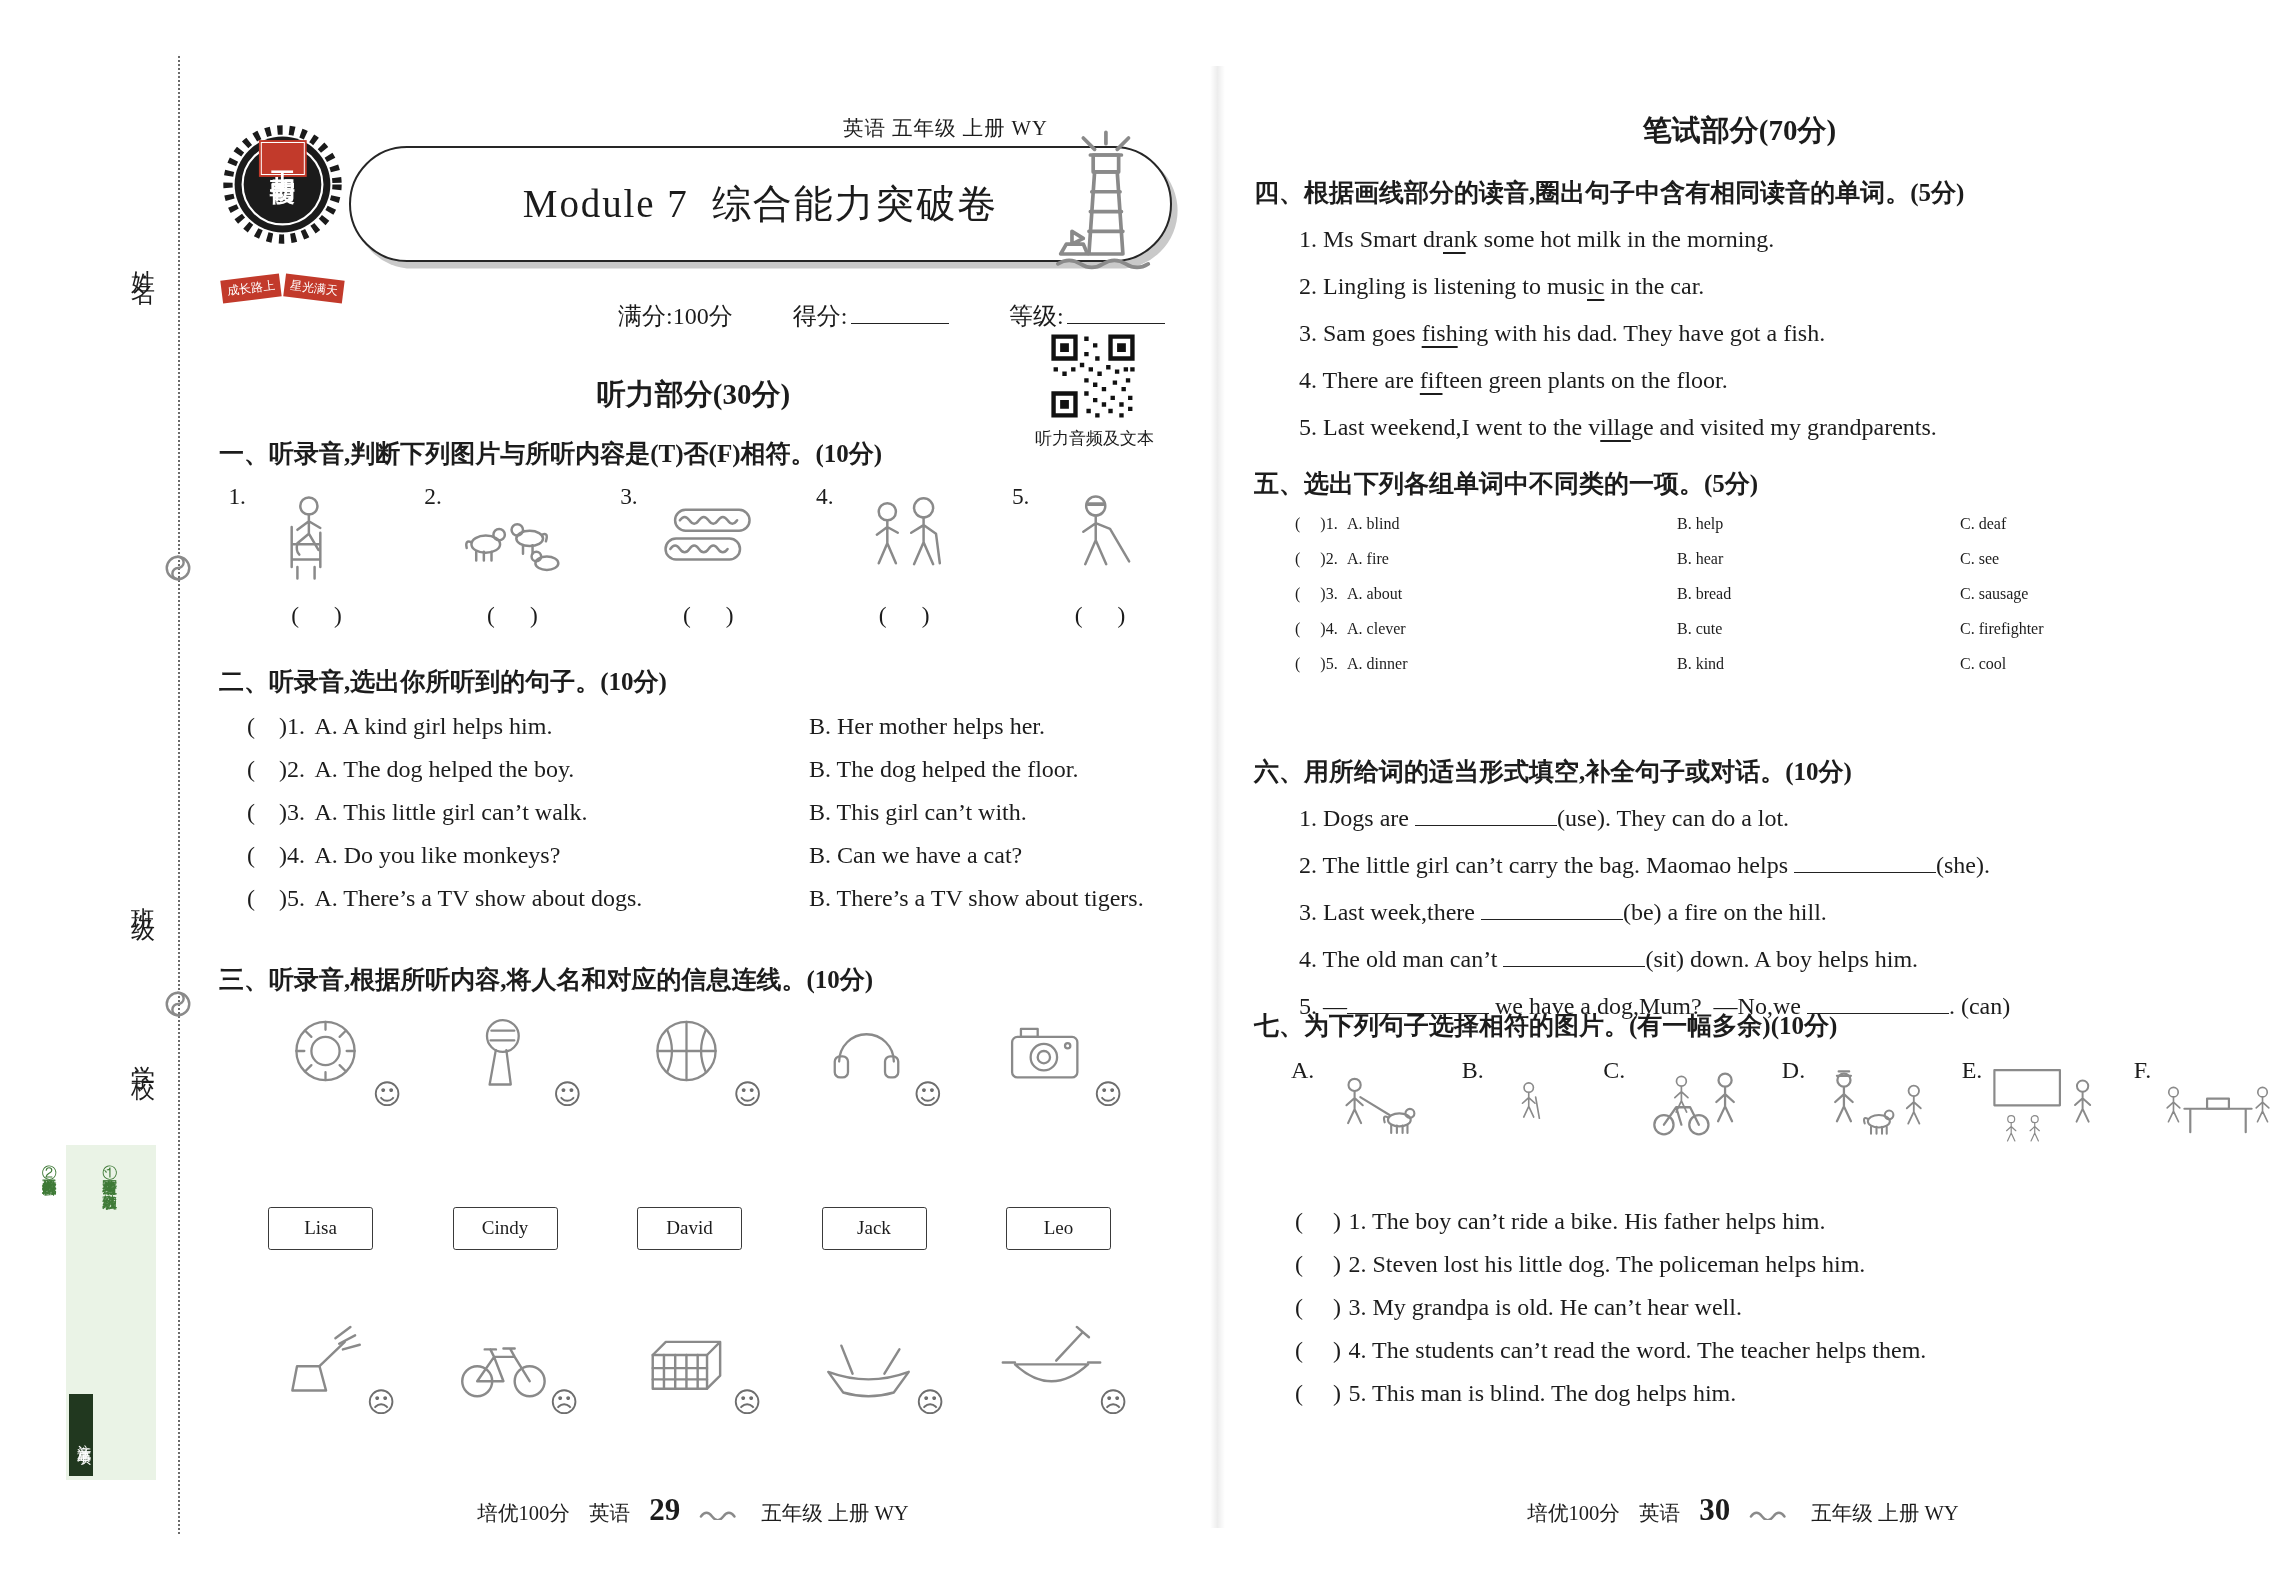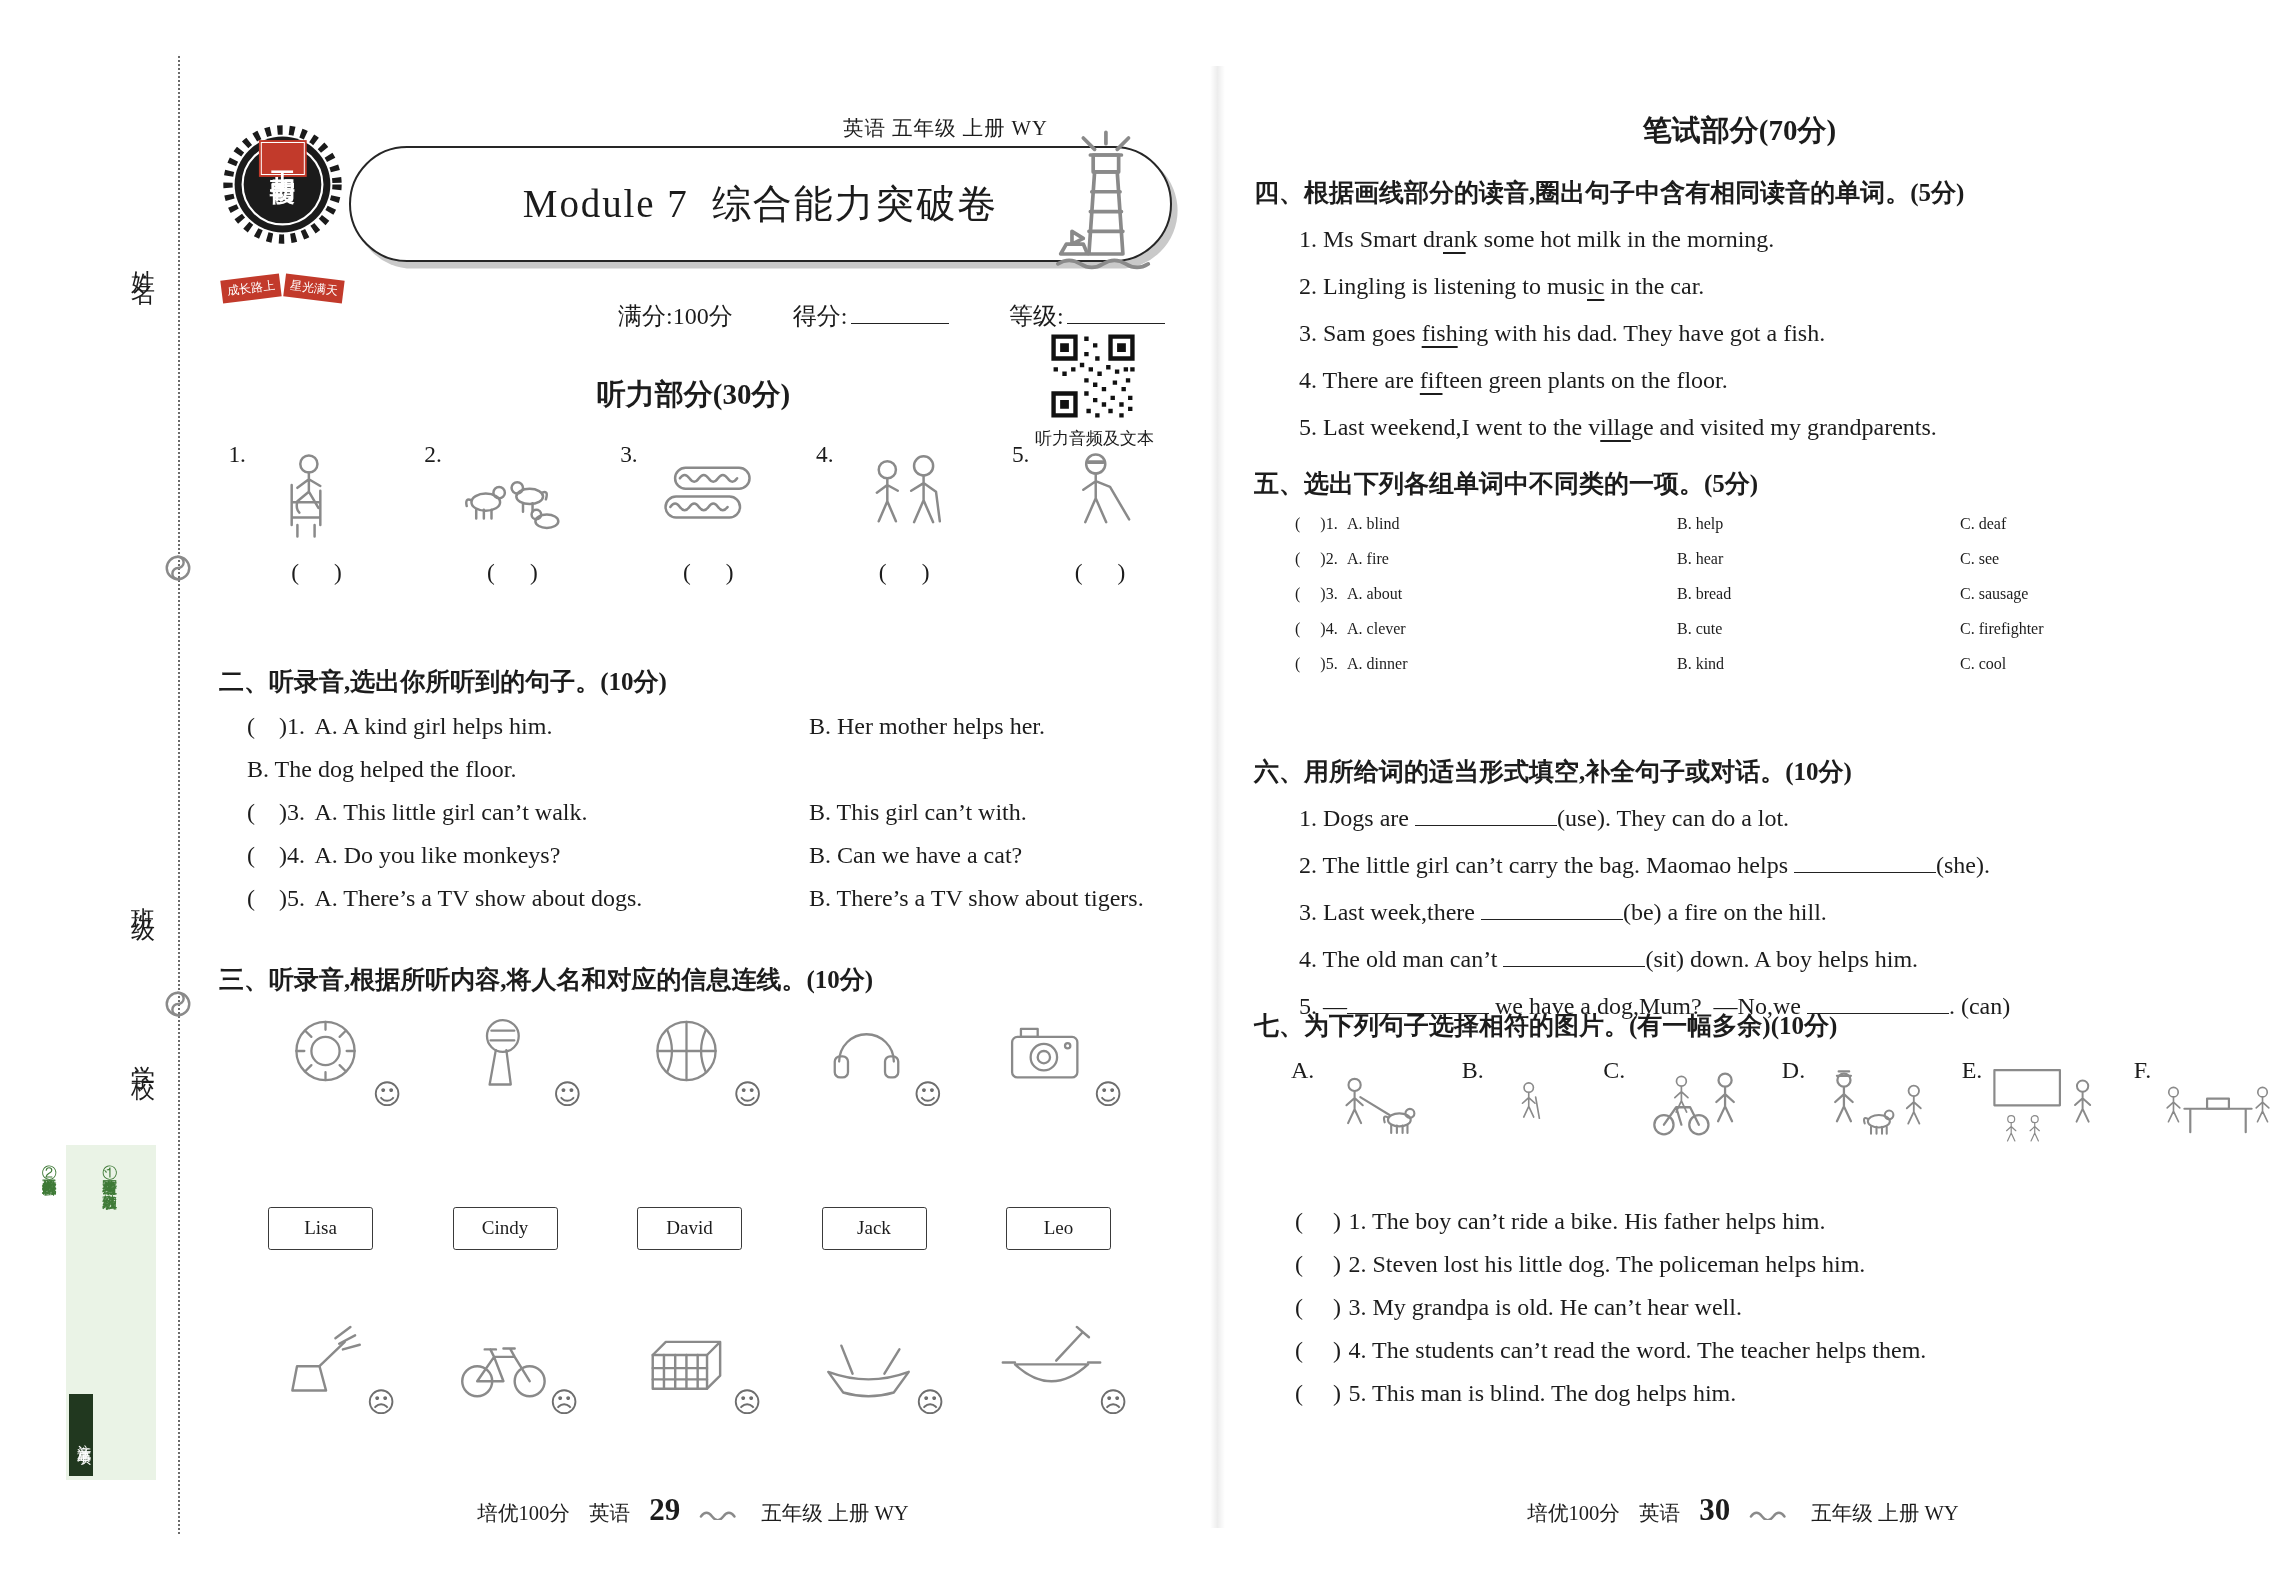--- a/index.html
+++ b/index.html
@@ -143,20 +143,21 @@
   <path fill="#111" d="M2 2h12v12H2z M28 2h12v12H28z M2 28h12v12H2z"></path>
   <path fill="#fff" d="M4 4h8v8H4z M30 4h8v8H30z M4 30h8v8H4z"></path>
   <path fill="#111" d="M6 6h4v4H6z M32 6h4v4H32z M6 32h4v4H6z"></path>
   <path fill="#111" d="M17 3h2v2h-2z M21 6h2v2h-2z M17 10h2v2h-2z M22 12h2v2h-2z M3 17h2v2H3z M7 19h2v2H7z M11 17h2v2h-2z M15 15h2v2h-2z M19 17h2v2h-2z M23 19h2v2h-2z M27 16h2v2h-2z M31 18h2v2h-2z M35 17h2v2h-2z M38 17h2v2h-2z M17 22h2v2h-2z M21 24h2v2h-2z M25 26h2v2h-2z M30 23h2v2h-2z M34 26h2v2h-2z M36 22h2v2h-2z M17 28h2v2h-2z M21 31h2v2h-2z M25 33h2v2h-2z M29 30h2v2h-2z M33 33h2v2h-2z M37 30h2v2h-2z M18 36h2v2h-2z M22 38h2v2h-2z M28 36h2v2h-2z M33 38h2v2h-2z M37 35h2v2h-2z"></path>
 </svg>
 <div class="qr-caption">听力音频及文本</div>
 
 <div class="part-title" style="left:525px;top:375px;width:337px">听力部分(30分)</div>
 
 <div class="blk" style="left:219px;top:437px;width:971px">
+  <div class="sec-title">一、听录音,判断下列图片与所听内容是(T)否(F)相符。(10分)</div>
   <div class="s1cells">
     <div class="s1cell">
       <span class="s1num">1.</span>
       <svg class="pic" viewBox="0 0 120 110" width="139" height="105">
         <circle cx="52" cy="22" r="9"></circle>
         <path d="M52 31 v20 M52 38 l-12 9 M52 38 l12 7 M52 51 l-12 10 q-2 8 2 12 M52 51 l10 17"></path>
         <path d="M34 44 v42 M34 62 h30 M64 50 v36 M34 78 h30 M40 86 v12 M58 86 v12"></path>
       </svg>
       <div class="bk">(      )</div>
     </div>
@@ -208,20 +209,21 @@
 
 <div class="blk" style="left:219px;top:665px;width:969px">
   <div class="sec-title">二、听录音,选出你所听到的句子。(10分)</div>
   <div>
   <div class="s2row">
     <span><span class="bk">(    )1.</span><span class="opt pre">A. A kind girl helps him.</span></span>
     <span class="pre">B. Her mother helps her.</span>
   </div>
 
   <div class="s2row">
+    <span><span class="bk">(    )2.</span><span class="opt pre">A. The dog helped the boy.</span></span>
     <span class="pre">B. The dog helped the floor.</span>
   </div>
 
   <div class="s2row">
     <span><span class="bk">(    )3.</span><span class="opt pre">A. This little girl can’t walk.</span></span>
     <span class="pre">B. This girl can’t with.</span>
   </div>
 
   <div class="s2row">
     <span><span class="bk">(    )4.</span><span class="opt pre">A. Do you like monkeys?</span></span>

